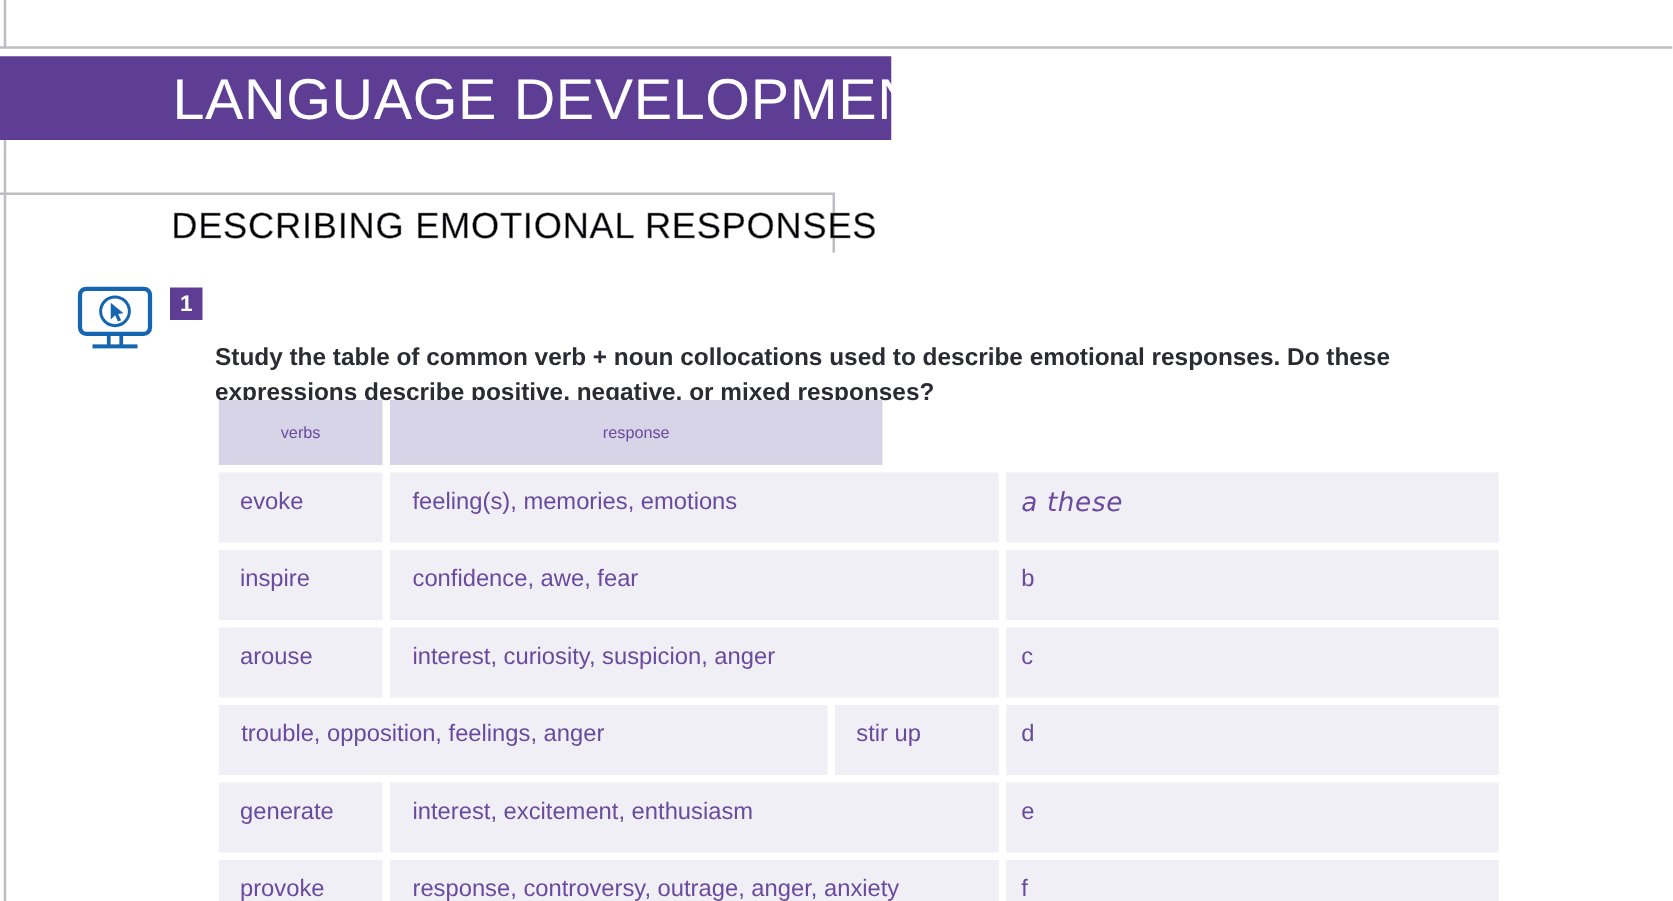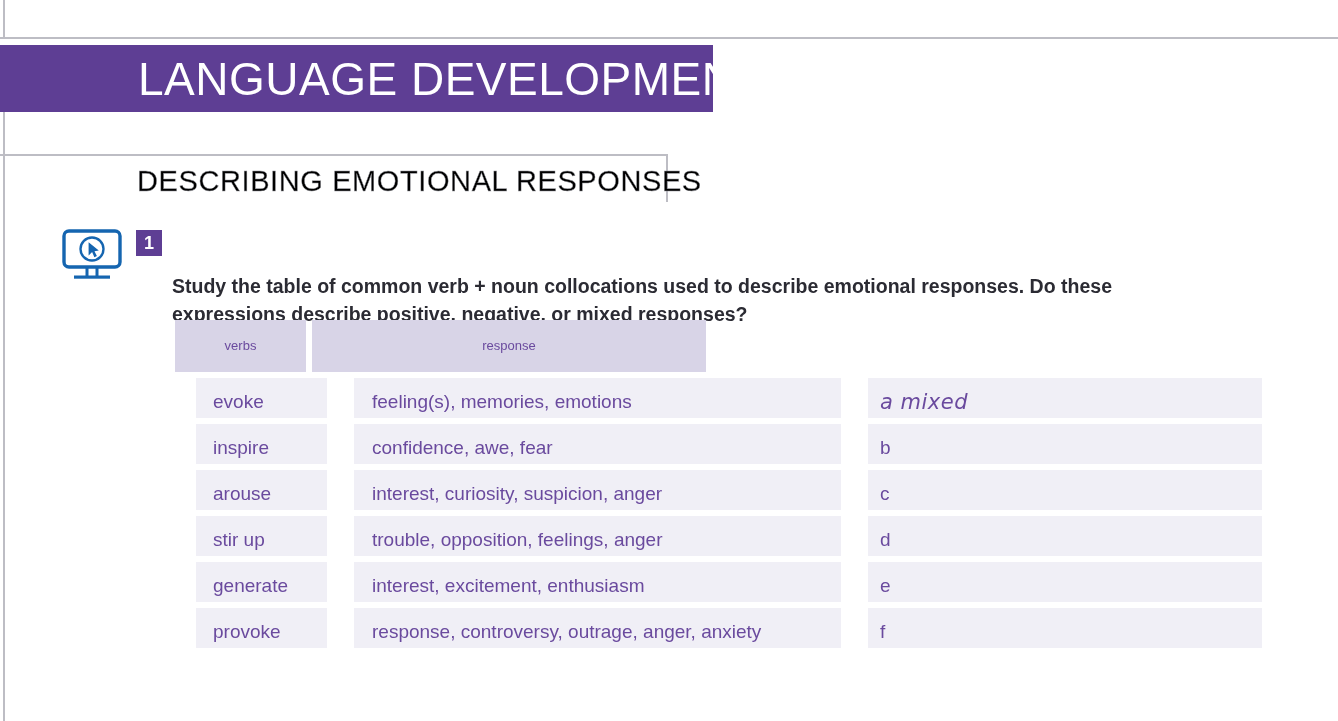--- a/index.html
+++ b/index.html
@@ -137,29 +137,28 @@
   .hdr .cell {
     background: #d8d4e7;
     height: 52px;
     line-height: 52px;
     text-align: center;
     font-size: 13px;
     color: #6a4a9e;
   }
   .body-row .cell {
     background: #f0eff6;
-    height: 40px;
+    height: 56px;
     line-height: 48px;
     font-size: 19px;
     color: #6a4a9e;
     padding-left: 18px;
     box-sizing: border-box;
     white-space: nowrap;
     overflow: hidden;
-    margin-left: 21px;
   }
   .body-row .cell.c1 { padding-left: 17px; }
   .body-row .cell.c3 { padding-left: 12px; }
 
   .handwritten {
     font-family: "DejaVu Sans", sans-serif;
     font-style: italic;
     font-size: 21px;
     color: #6a4a9e;
     letter-spacing: 0.5px;
@@ -199,38 +198,38 @@
 
 <div class="tbl">
   <div class="row hdr">
     <div class="cell c1">verbs</div>
     <div class="cell c3">response</div>
   </div>
 
   <div class="row body-row">
     <div class="cell c1">evoke</div>
     <div class="cell c2">feeling(s), memories, emotions</div>
-    <div class="cell c3"><span class="handwritten">a mixed</span></div>
+    <div class="cell c3"><span class="handwritten">a these</span></div>
   </div>
 
   <div class="row body-row">
     <div class="cell c1">inspire</div>
     <div class="cell c2">confidence, awe, fear</div>
     <div class="cell c3">b</div>
   </div>
 
   <div class="row body-row">
     <div class="cell c1">arouse</div>
     <div class="cell c2">interest, curiosity, suspicion, anger</div>
     <div class="cell c3">c</div>
   </div>
 
   <div class="row body-row">
+    <div class="cell c2">trouble, opposition, feelings, anger</div>
     <div class="cell c1">stir up</div>
-    <div class="cell c2">trouble, opposition, feelings, anger</div>
     <div class="cell c3">d</div>
   </div>
 
   <div class="row body-row">
     <div class="cell c1">generate</div>
     <div class="cell c2">interest, excitement, enthusiasm</div>
     <div class="cell c3">e</div>
   </div>
 
   <div class="row body-row">

